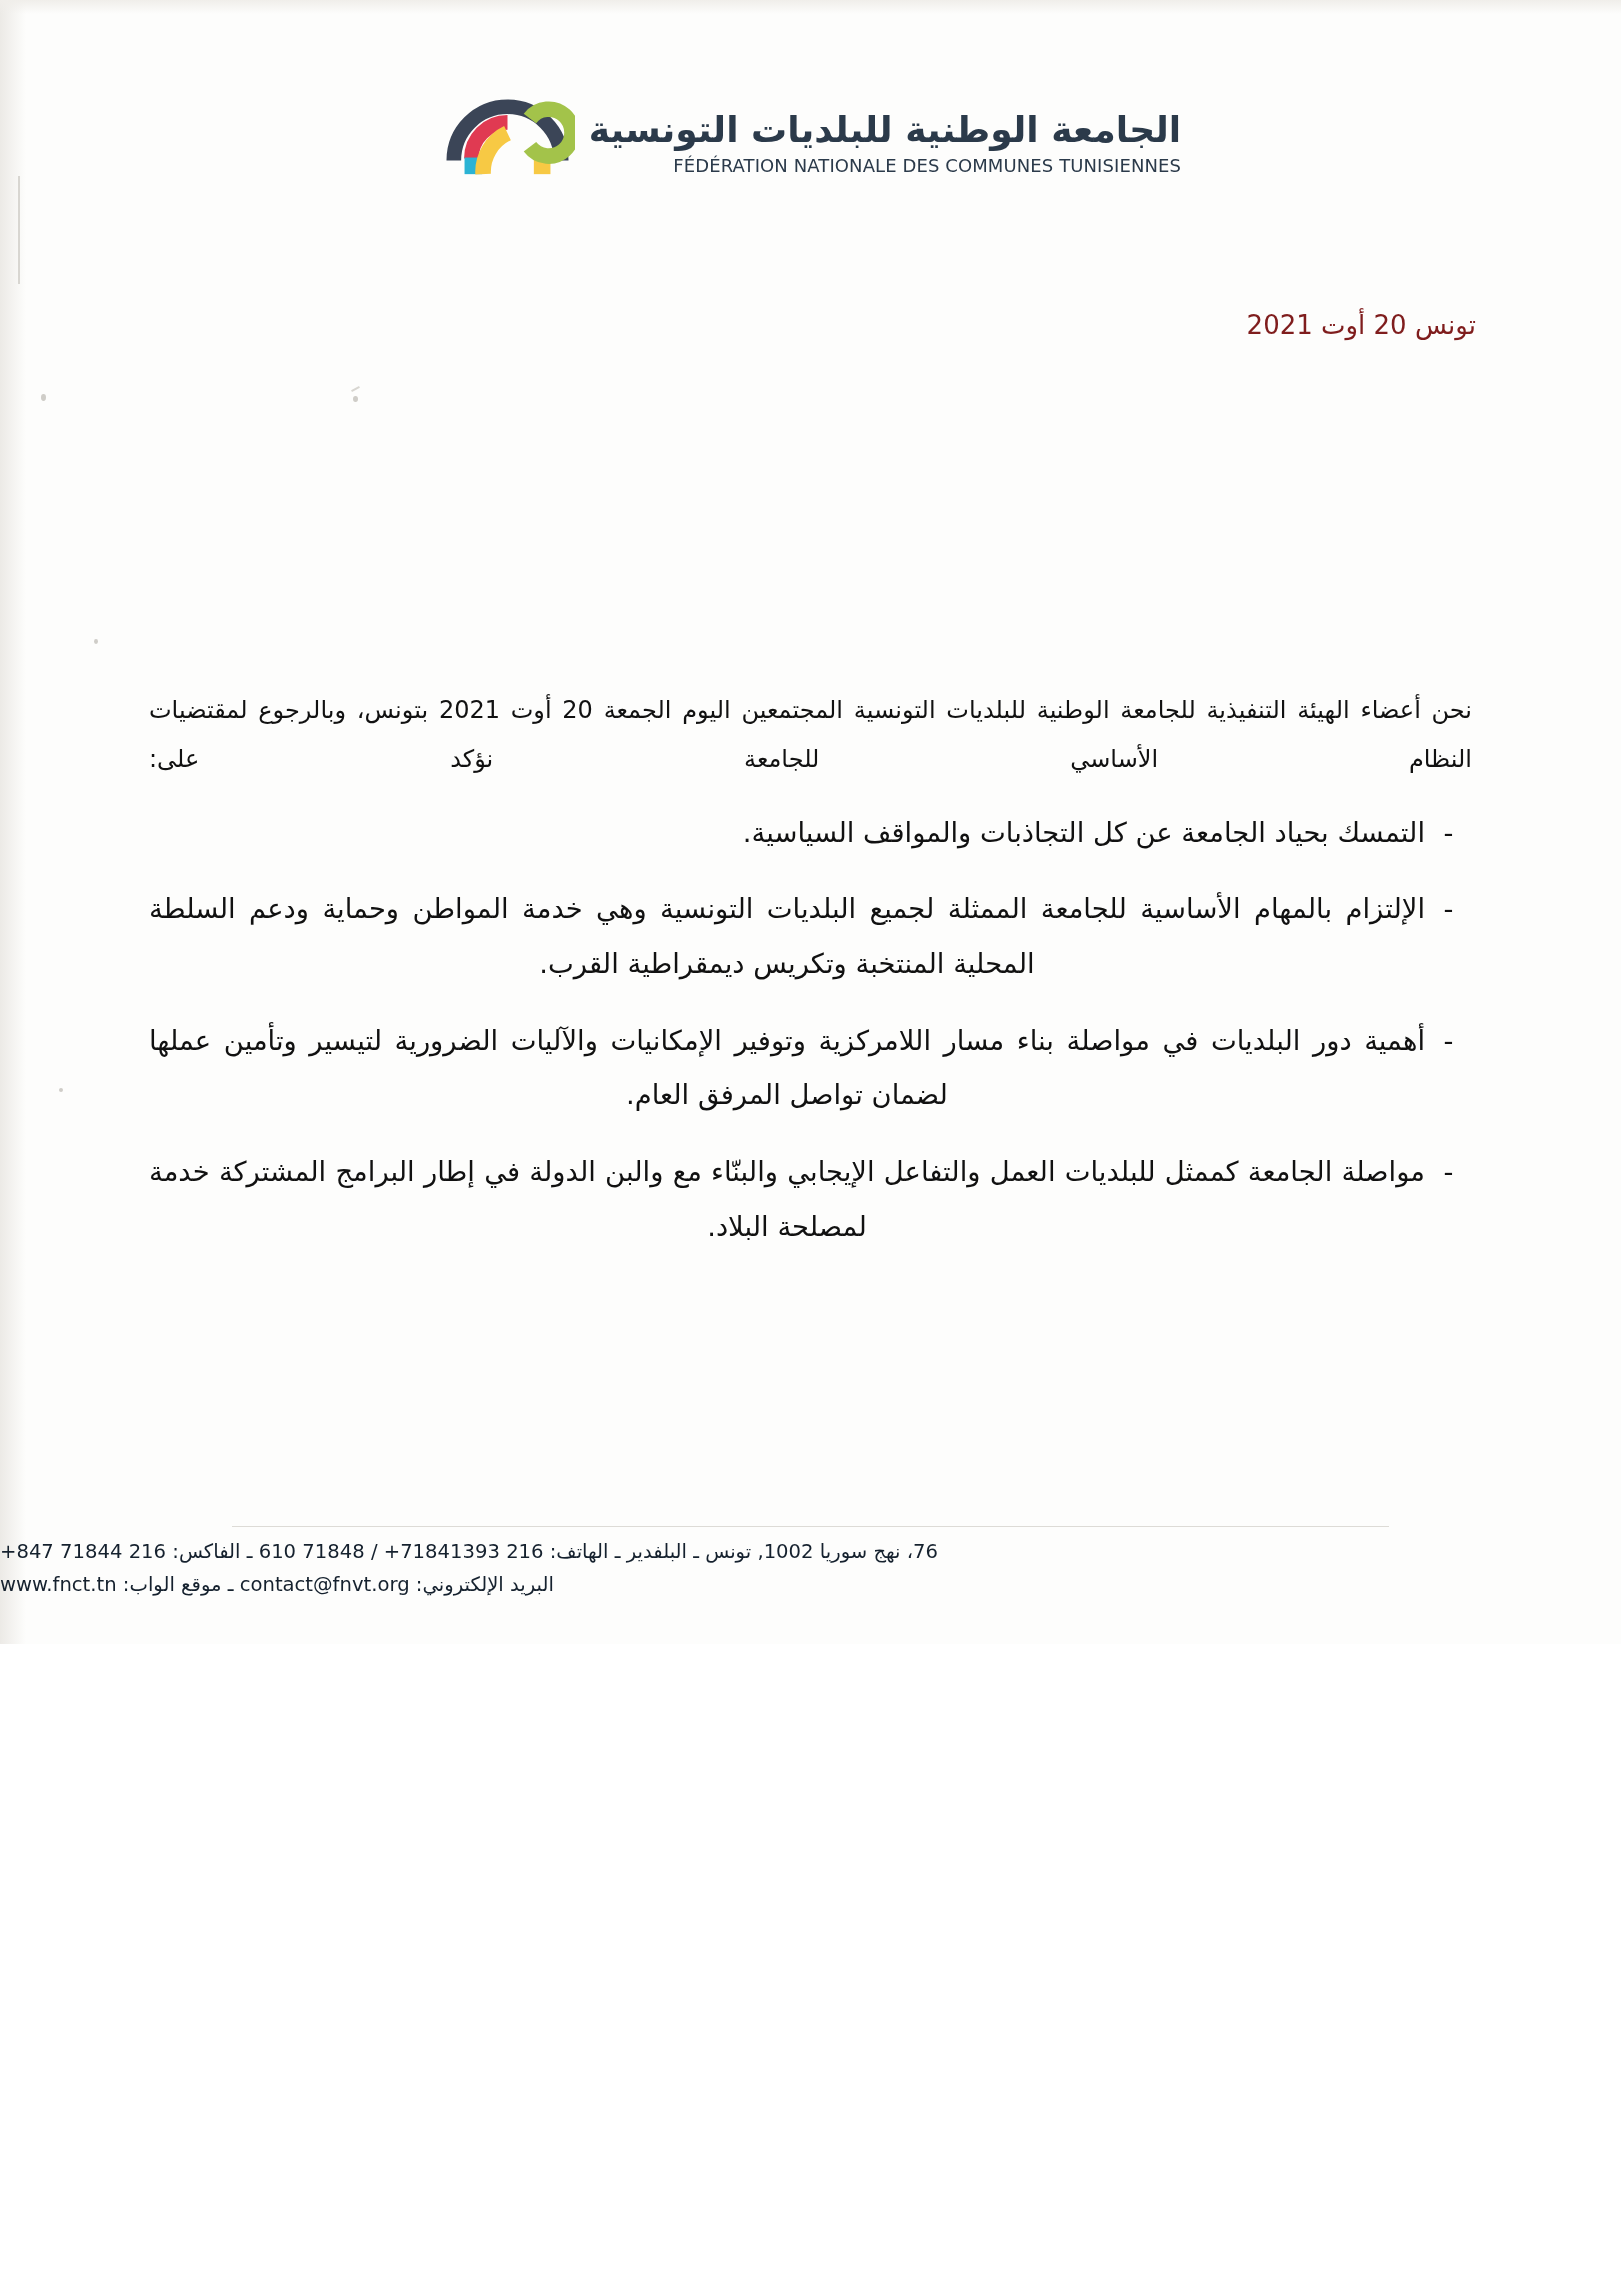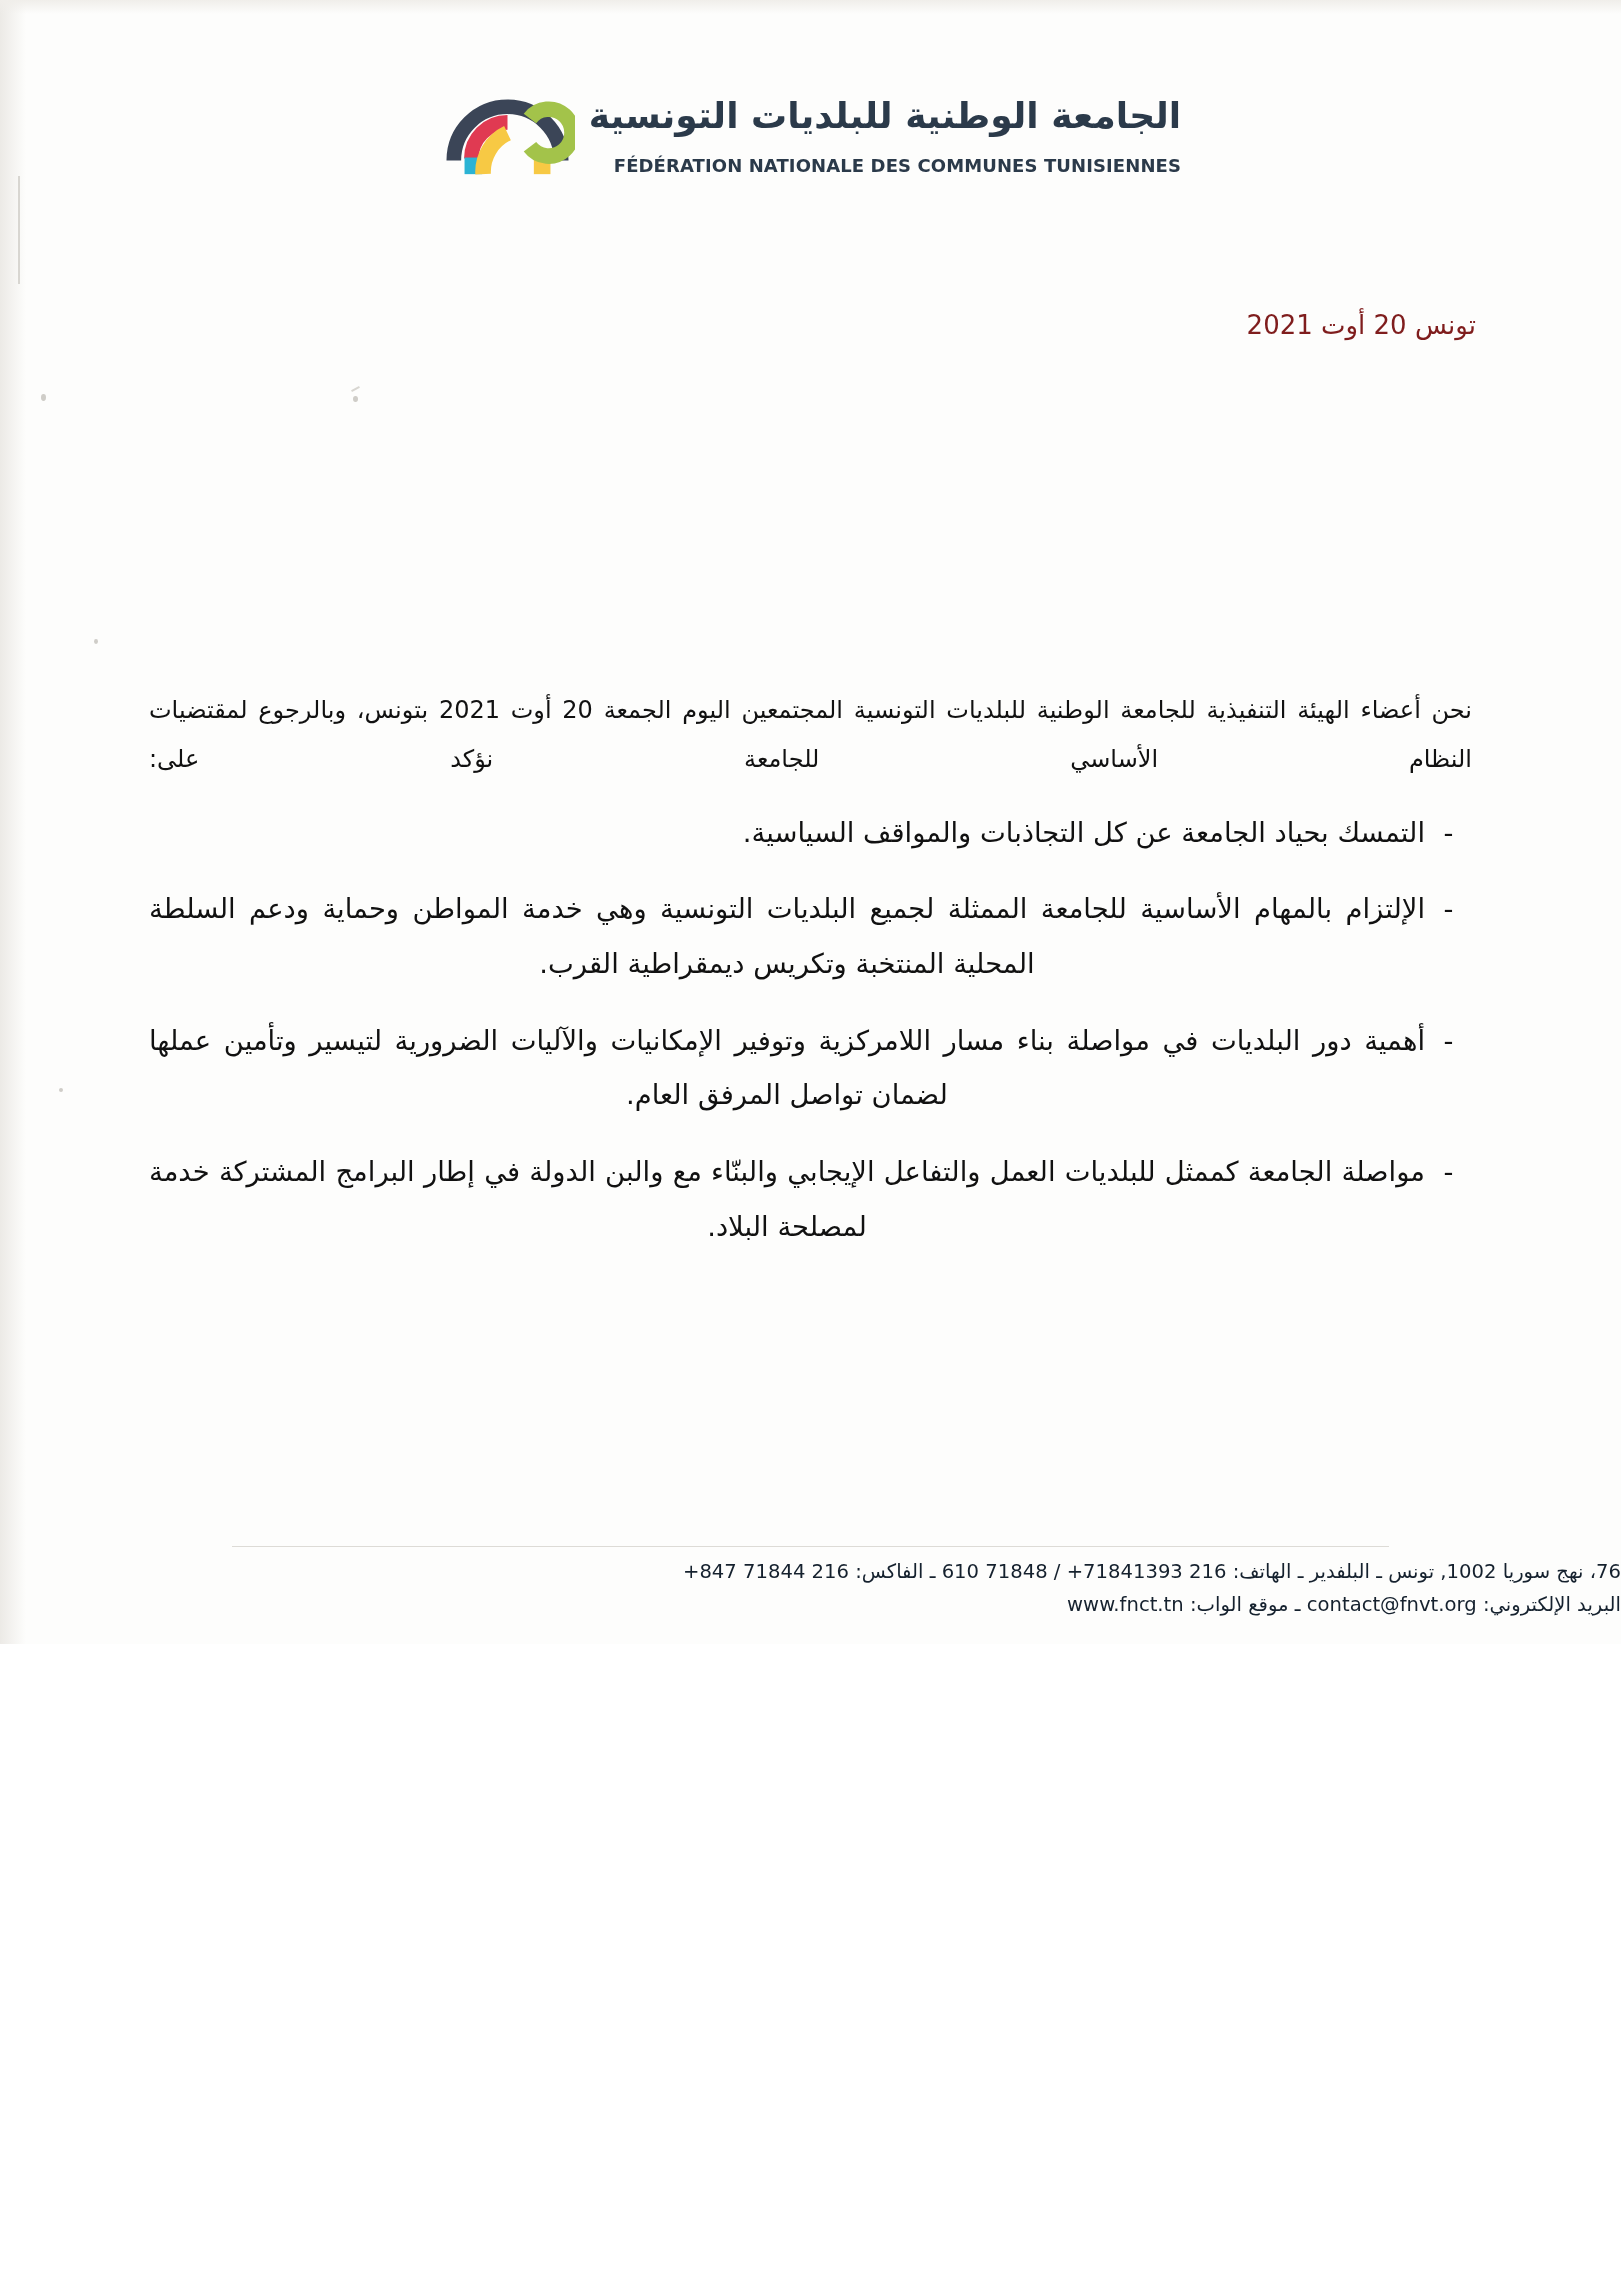--- a/index.html
+++ b/index.html
@@ -80,25 +80,25 @@
     font-weight: bold;
     color: #2b3a4a;
     letter-spacing: 0px;
     line-height: 1.12;
     direction: rtl;
     white-space: nowrap;
   }
   .brand-fr {
     font-family: "DejaVu Sans", "Liberation Sans", sans-serif;
     font-size: 18px;
-    font-weight: bold;
+    font-weight: normal;
     color: #2b3a4a;
     letter-spacing: 0.1px;
     direction: ltr;
-    margin-top: 19px;
+    margin-top: 5px;
     white-space: nowrap;
   }
 
   
   .date-line {
     position: absolute;
     top: 310px;
     right: 145px;
     font-family: "DejaVu Sans", sans-serif;
     font-size: 26px;
@@ -192,24 +192,24 @@
     top: 23.5px;
     left: 370px;
     width: 227px;
     height: 227px;
   }
   .stamp svg { display: block; width: 227px; height: 227px; }
 
   
   .footer {
     position: absolute;
-    bottom: 23px;
+    bottom: 43px;
     left: 0;
     width: 100%;
-    text-align: right;
+    text-align: left;
     direction: rtl;
     color: #15212e;
     font-family: "DejaVu Sans", sans-serif;
   }
   .footer-line {
     font-size: 19.6px;
     line-height: 1.65;
     white-space: nowrap;
   }
   .footer-rule {

